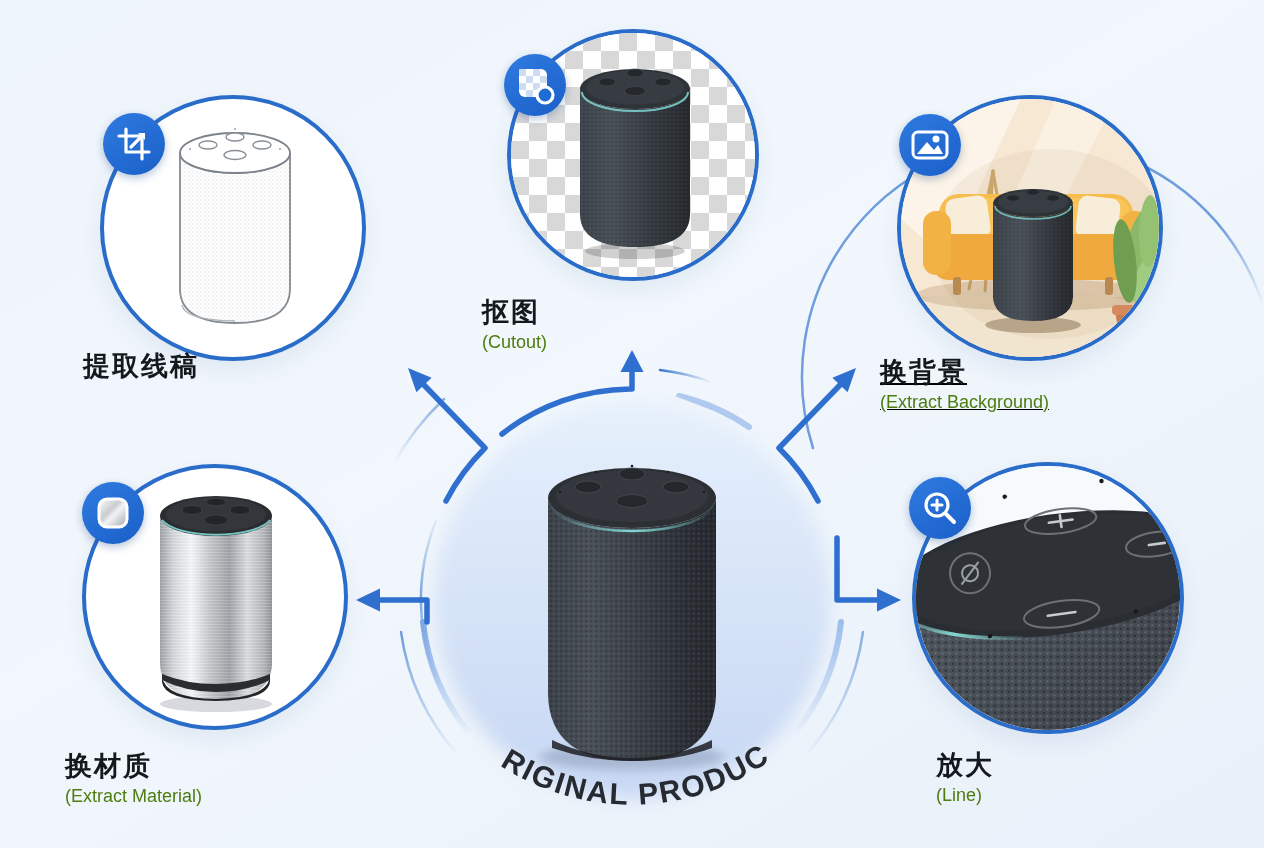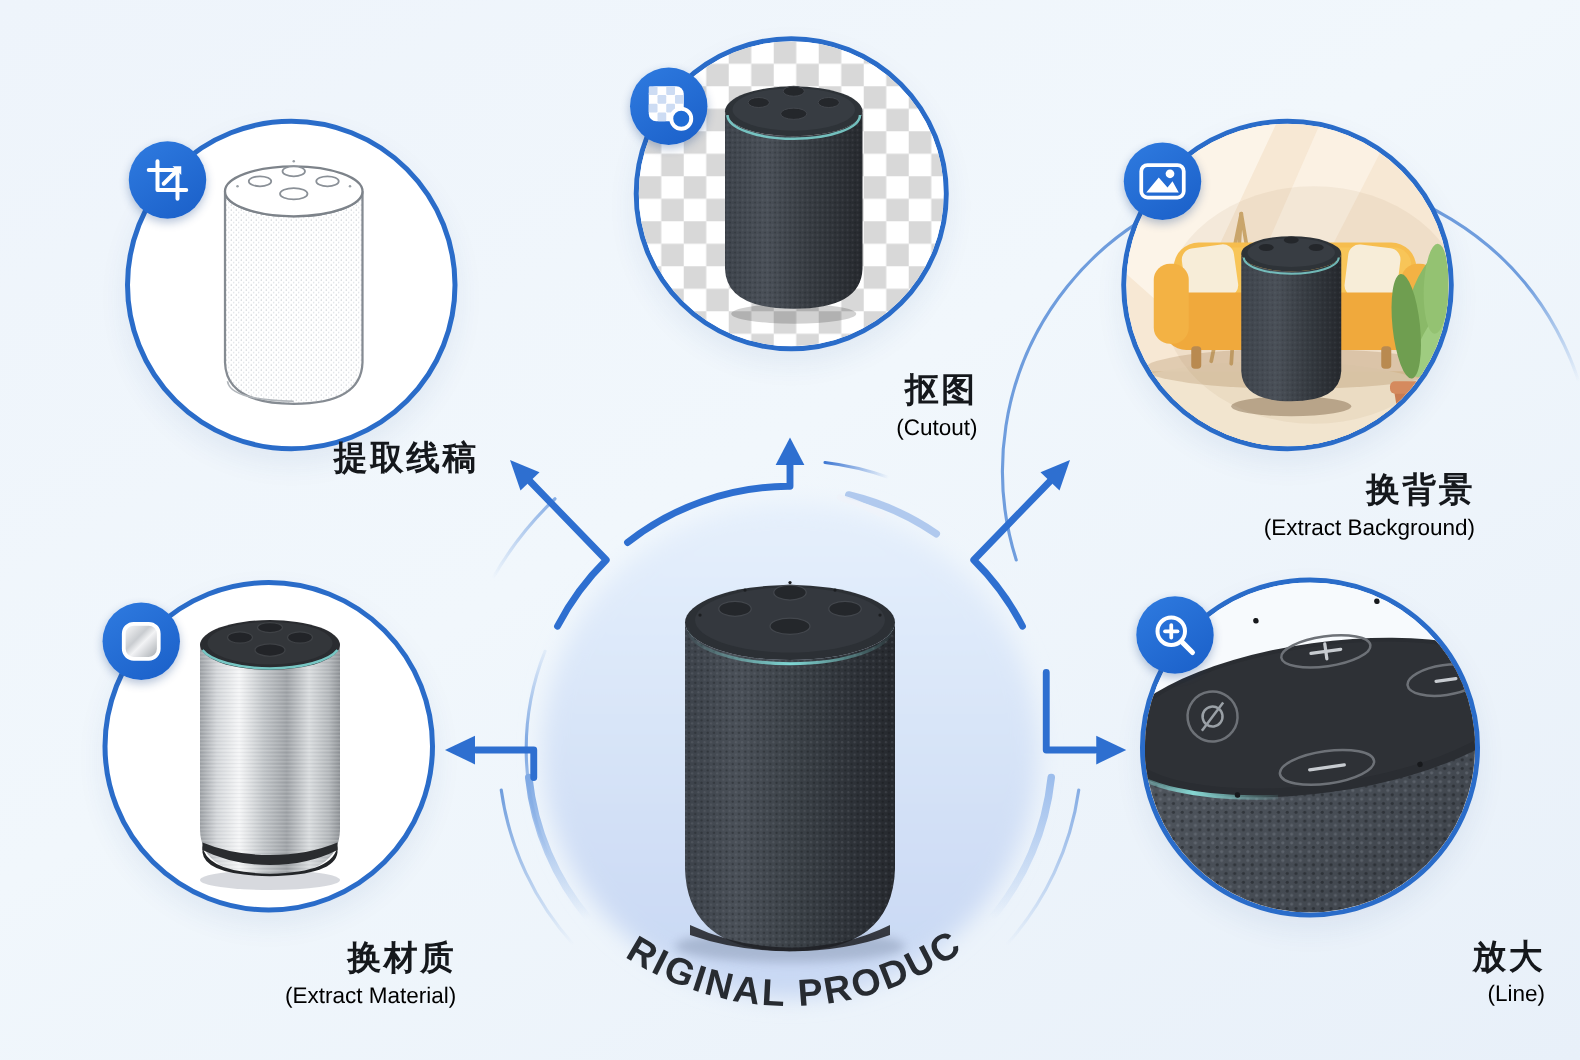--- a/index.html
+++ b/index.html
@@ -14,33 +14,33 @@
     position:absolute;border-radius:50%;border:4px solid #2a6cc9;background:#fff;
     overflow:hidden;box-sizing:border-box;box-shadow:0 10px 22px rgba(40,80,140,.08);
   }
   .ring svg{display:block;}
   .badge{
     position:absolute;width:62px;height:62px;border-radius:50%;
     background:linear-gradient(145deg,#2f7be0,#1a5fc8);
     display:flex;align-items:center;justify-content:center;
     box-shadow:0 3px 8px rgba(18,60,130,.30);z-index:4;
   }
-  .labels{position:absolute;width:300px;text-align:right;z-index:3;}
+  .labels{position:absolute;width:300px;text-align:left;z-index:3;}
   .zh{margin:0;font-size:27px;font-weight:700;letter-spacing:2px;color:#15181c;}
-  .en{margin:2px 0 0;font-size:18px;font-weight:400;color:#000000;}
+  .en{margin:2px 0 0;font-size:18px;font-weight:400;color:#4d7c0f;}
   
   .f1 .ring{left:100px;top:95px;width:266px;height:266px;}
   .f1 .badge{left:103px;top:113px;}
   .f1 .labels{left:83px;top:348px;}
   .f2 .ring{left:507px;top:29px;width:252px;height:252px;}
   .f2 .badge{left:504px;top:54px;}
   .f2 .labels{left:482px;top:294px;}
   .f3 .ring{left:897px;top:95px;width:266px;height:266px;}
   .f3 .badge{left:899px;top:114px;}
-  .f3 .labels{left:880px;top:374px;}
+  .f3 .labels{left:880px;top:354px;text-decoration:underline;}
   .f4 .ring{left:82px;top:464px;width:266px;height:266px;}
   .f4 .badge{left:82px;top:482px;}
   .f4 .labels{left:65px;top:748px;}
   .f5 .ring{left:912px;top:462px;width:272px;height:272px;}
   .f5 .badge{left:909px;top:477px;}
   .f5 .labels{left:936px;top:747px;}
 </style>
 </head>
 <body>
 

